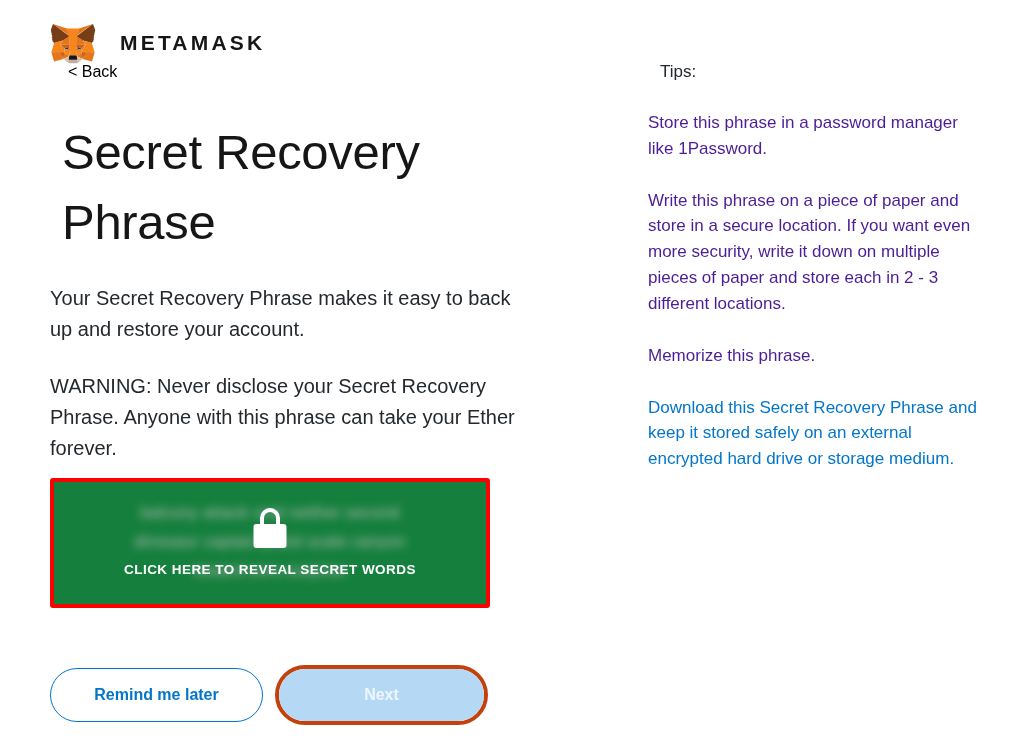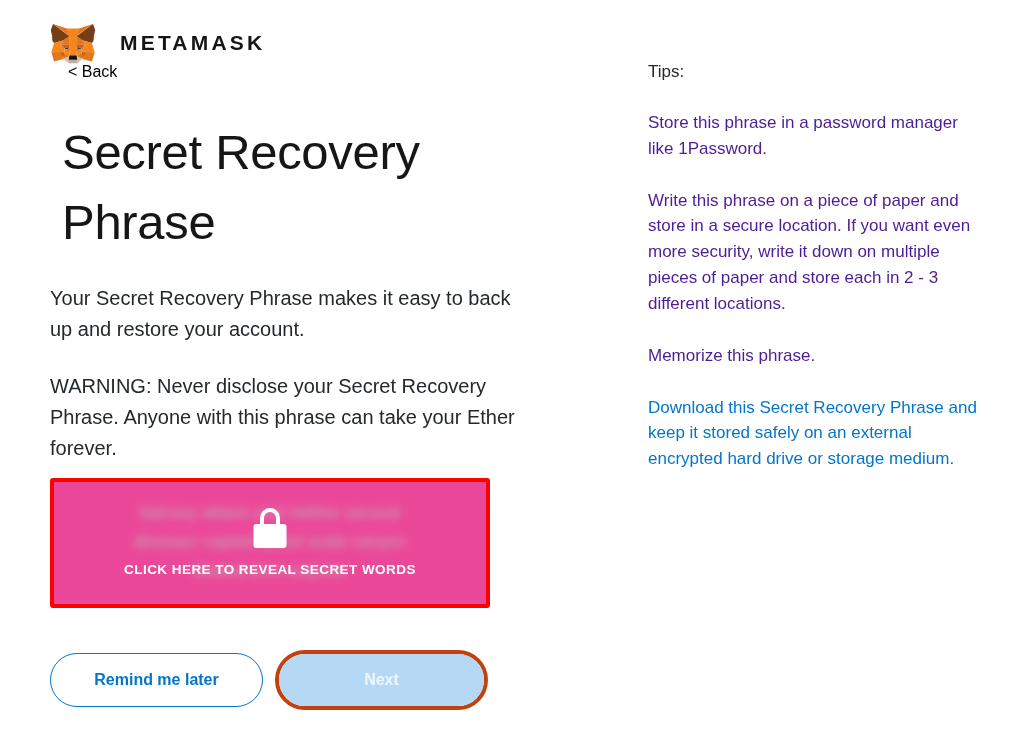--- a/index.html
+++ b/index.html
@@ -84,21 +84,21 @@
     top: 478px;
     width: 440px;
     height: 130px;
     border: 4px solid #ff0000;
     box-sizing: border-box;
     border-radius: 3px;
   }
   .reveal-box {
     position: absolute;
     inset: 0;
-    background: #ec4899;
+    background: #15803d;
     overflow: hidden;
     cursor: pointer;
   }
   .blurred-words {
     position: absolute;
     left: 0;
     right: 0;
     top: 16px;
     text-align: center;
     color: #b9b9b9;
@@ -148,21 +148,21 @@
     color: #ffffff;
     font-size: 13.5px;
     font-weight: 700;
     letter-spacing: 0.45px;
   }
 
   
   .btn-row {
     position: absolute;
     left: 50px;
-    top: 650px;
+    top: 665px;
     display: flex;
     align-items: center;
     gap: 12px;
   }
   .btn {
     font-family: "Liberation Sans", sans-serif;
     font-size: 16px;
     font-weight: 700;
     border-radius: 28px;
     box-sizing: border-box;
@@ -202,21 +202,21 @@
   
   .right-col {
     position: absolute;
     left: 648px;
     top: 62px;
     width: 340px;
   }
   .tips-heading {
     font-size: 17px;
     color: #24292e;
-    margin: 0 0 28px 0;
+    margin: 0 0 28px 12px;
   }
   .tip {
     font-size: 17px;
     line-height: 1.52;
     color: #4c1d95;
     margin-bottom: 26px;
   }
   .tip.link {
     color: #0376c9;
     cursor: pointer;

